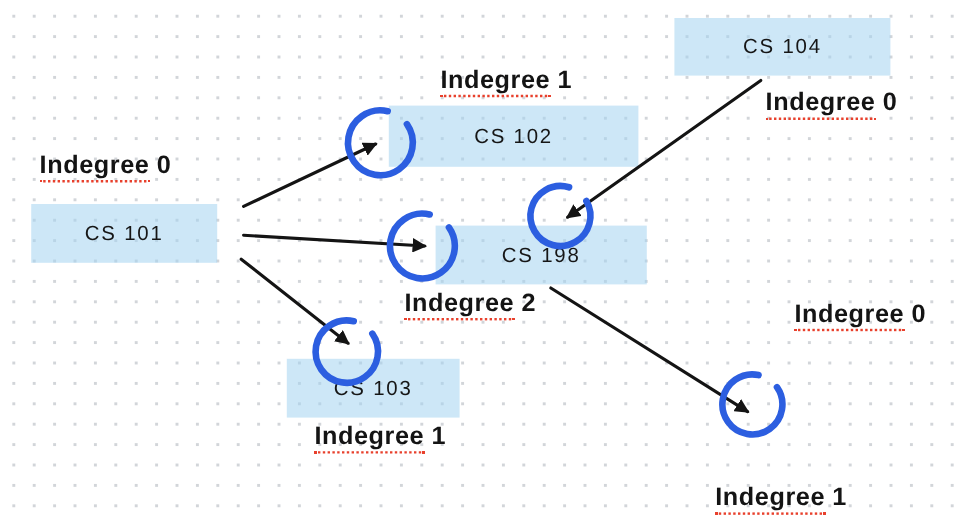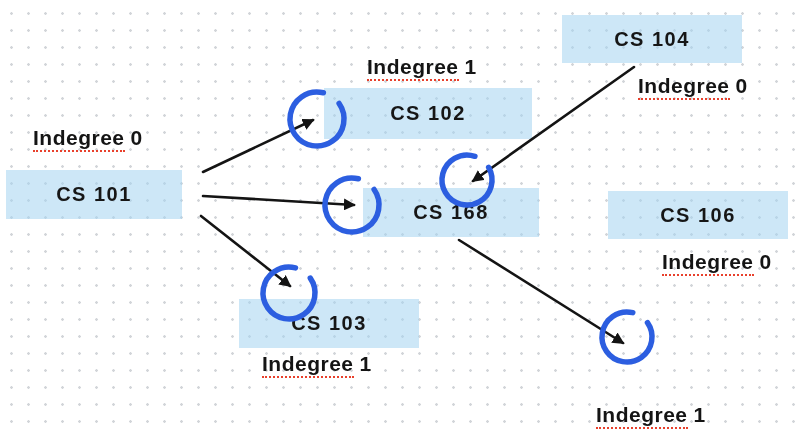--- a/index.html
+++ b/index.html
@@ -17,22 +17,22 @@
     background-size: 17px 17px;
     background-position: 3px 5px;
   }
   .node {
     position: absolute;
     background: rgba(164, 212, 240, 0.55);
     display: flex; align-items: center; justify-content: center;
     z-index: 1;
   }
   .node-label {
-    font-size: 20px;
-    font-weight: bold;
+    font-size: 17px;
+    font-weight: normal;
     letter-spacing: 1.5px;
     color: #161616;
   }
   .indegree {
     position: absolute;
     font-size: 21px;
     font-weight: bold;
     color: #141414;
     letter-spacing: 0.5px;
     white-space: nowrap;
@@ -50,61 +50,61 @@
     pointer-events: none;
   }
   #ink line { stroke: #141414; stroke-width: 2.6; stroke-linecap: round; }
   #ink circle { fill: none; stroke: #2c5ee0; stroke-width: 5.5; stroke-linecap: round; }
 </style>
 </head>
 <body>
 
 <div id="canvas">
 
-  <div class="node" style="left:6px; top:170px; width:176px; height:49px">
+  <div class="node" style="left:26px; top:170px; width:155px; height:49px">
     <span class="node-label">CS 101</span>
   </div>
 
   <div class="node" style="left:324px; top:88px; width:208px; height:51px">
     <span class="node-label">CS 102</span>
   </div>
 
-  <div class="node" style="left:239px; top:299px; width:180px; height:49px">
+  <div class="node" style="left:239px; top:299px; width:144px; height:49px">
     <span class="node-label">CS 103</span>
   </div>
 
   <div class="node" style="left:562px; top:15px; width:180px; height:48px">
     <span class="node-label">CS 104</span>
   </div>
 
   <div class="node" style="left:363px; top:188px; width:176px; height:49px">
-    <span class="node-label">CS 168</span>
+    <span class="node-label">CS 198</span>
   </div>
 
-  <div class="node" style="left:608px; top:191px; width:180px; height:48px">
-    <span class="node-label">CS 106</span>
-  </div>
 
 
   <div class="indegree" style="left:33px; top:126px">
     <span class="ind-word">Indegree</span><span class="ind-num">0</span>
   </div>
 
   <div class="indegree" style="left:367px; top:55px">
     <span class="ind-word">Indegree</span><span class="ind-num">1</span>
   </div>
 
   <div class="indegree" style="left:262px; top:352px">
     <span class="ind-word">Indegree</span><span class="ind-num">1</span>
   </div>
 
   <div class="indegree" style="left:638px; top:74px">
     <span class="ind-word">Indegree</span><span class="ind-num">0</span>
   </div>
 
+  <div class="indegree" style="left:337px; top:241px">
+    <span class="ind-word">Indegree</span><span class="ind-num">2</span>
+  </div>
 
   <div class="indegree" style="left:662px; top:250px">
     <span class="ind-word">Indegree</span><span class="ind-num">0</span>
   </div>
 
   <div class="indegree" style="left:596px; top:403px">
     <span class="ind-word">Indegree</span><span class="ind-num">1</span>
   </div>
 
   <svg id="ink" width="798" height="435" viewBox="0 0 798 435">

